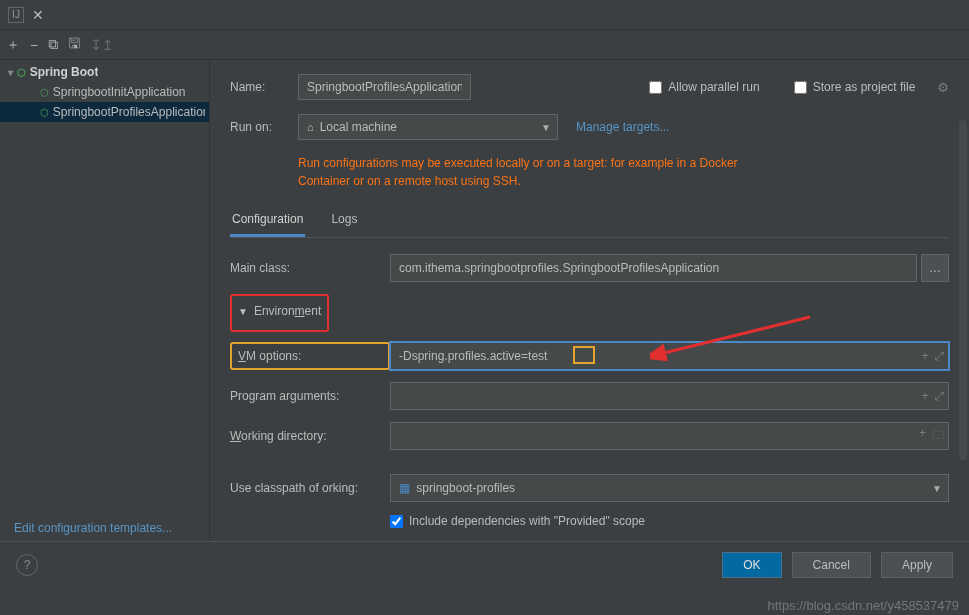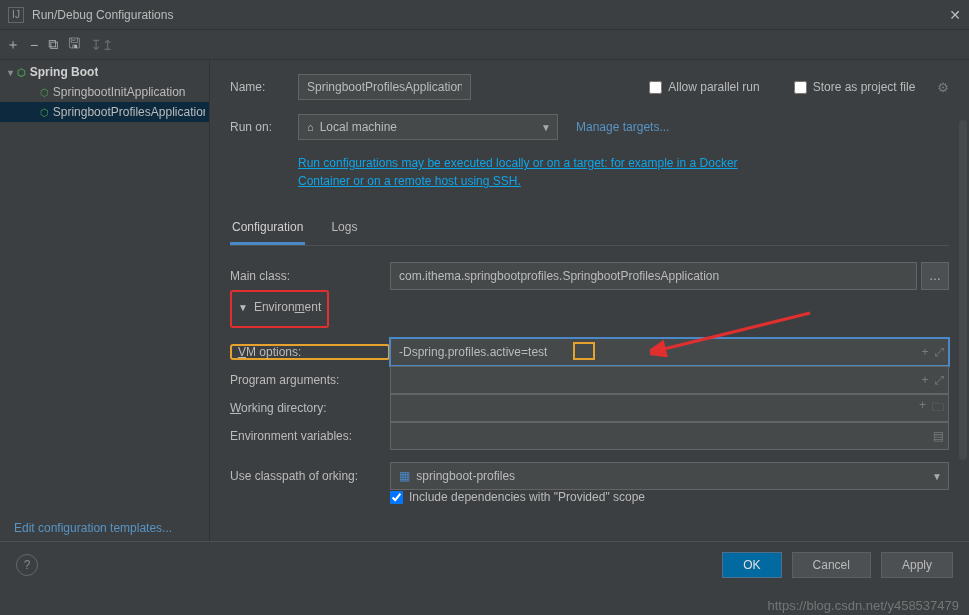--- a/index.html
+++ b/index.html
@@ -22,34 +22,34 @@
 .content { flex: 1; padding: 14px 20px 0 20px; overflow-y: auto; position: relative; }
 .row { display: flex; align-items: center; margin-bottom: 14px; gap: 18px; }
 .row .lbl { width: 50px; color: #bbbbbb; }
 .input { background: #45494a; border: 1px solid #646464; color: #bbbbbb; padding: 4px 8px; height: 26px; }
 .input.wide { flex: 1; max-width: 340px; }
 .combo { background: #45494a; border: 1px solid #646464; color: #bbbbbb; padding: 4px 8px; height: 26px; display: flex; align-items: center; gap: 6px; width: 260px; position: relative; }
 .combo .arrow { position: absolute; right: 6px; color: #aaa; font-size: 10px; }
 .link { color: #5894c4; cursor: pointer; }
 .chkrow { display: flex; align-items: center; gap: 6px; color: #bbbbbb; }
 .chkrow input[type=checkbox] { accent-color: #43494a; }
-.helptext { color: #0ea5e9; margin-left: 68px; line-height: 1.5; margin-bottom: 24px; max-width: 480px; text-decoration: underline; }
+.helptext { color: #f97316; margin-left: 68px; line-height: 1.5; margin-bottom: 16px; max-width: 480px; }
 .tabs { display: flex; gap: 24px; border-bottom: 1px solid #515151; margin-bottom: 16px; }
 .tab { padding: 6px 2px 8px 2px; color: #bbbbbb; cursor: pointer; }
 .tab.active { border-bottom: 3px solid #4a88c7; color: #d0d0d0; }
-.form-row { display: flex; align-items: center; margin-bottom: 0; }
+.form-row { display: flex; align-items: center; margin-bottom: 12px; }
 .form-row .flabel { width: 160px; color: #bbbbbb; }
 .form-row .finput { flex: 1; background: #45494a; border: 1px solid #646464; color: #bbbbbb; padding: 4px 8px; height: 28px; display: flex; align-items: center; position: relative; }
 .form-row .finput.focused { border: 1px solid #4a88c7; box-shadow: 0 0 0 1px #4a88c7; }
 .form-row .trail-btn { width: 28px; height: 28px; background: #4c5052; border: 1px solid #646464; margin-left: 4px; display: flex; align-items: center; justify-content: center; color: #bbb; cursor: pointer; }
 .inner-icons { position: absolute; right: 4px; display: flex; gap: 6px; color: #7a7a7a; }
 .section-header { display: flex; align-items: center; gap: 6px; color: #bbbbbb; margin: 6px 0 10px 0; cursor: pointer; }
 .section-header .sh-caret { font-size: 10px; }
 .highlight-red { border: 2px solid #e12f2f; padding: 2px 6px; display: inline-flex; align-items: center; border-radius: 3px; }
-.highlight-orange { border: 2px solid #e5a32e; padding: 0 2px; display: inline-flex; align-items: center; border-radius: 3px; width: 160px; height: 16px; }
+.highlight-orange { border: 2px solid #e5a32e; padding: 0 2px; display: inline-flex; align-items: center; border-radius: 3px; width: 160px; height: 28px; }
 .cursor-box { border: 2px solid #e5a32e; position: absolute; width: 22px; height: 18px; pointer-events: none; }
 .arrow-annot { position: absolute; pointer-events: none; }
 .checkbox-inline { display: flex; align-items: center; gap: 6px; margin-left: 160px; margin-bottom: 10px; }
 .bottom-bar { position: absolute; bottom: 28px; left: 0; right: 0; height: 46px; border-top: 1px solid #515151; display: flex; align-items: center; padding: 0 16px; background: #3c3f41; }
 .help-icon { width: 22px; height: 22px; border: 1px solid #666; border-radius: 50%; display: flex; align-items: center; justify-content: center; color: #888; cursor: pointer; }
 .btns { margin-left: auto; display: flex; gap: 10px; }
 .btn { padding: 5px 20px; background: #4c5052; border: 1px solid #5e6060; color: #bbbbbb; cursor: pointer; }
 .btn.primary { background: #0369a1; border-color: #4c708c; color: #e0e0e0; }
 .sidebar-bottom { position: absolute; bottom: 80px; left: 14px; margin-top: 38px; }
 .watermark { position: absolute; bottom: 2px; right: 10px; color: #a8a8a882; font-size: 13px; }
@@ -57,21 +57,20 @@
 .combo2 { flex: 1; background: #45494a; border: 1px solid #646464; color: #bbbbbb; padding: 4px 8px; height: 28px; display: flex; align-items: center; position: relative; }
 .combo2 .arrow { position: absolute; right: 6px; color: #aaa; font-size: 10px; }
 .scrollbar-v { position: absolute; right: 2px; top: 60px; width: 8px; height: 340px; background: #47494a; border-radius: 4px; }
 .home-icon { font-size: 11px; }
 </style>
 </head>
 <body>
 
 <div class="titlebar">
   <div class="logo">IJ</div>
-  <div class="title">Run/Debug Configurations</div>
   <div class="close">✕</div>
 </div>
 
 <div class="toolbar">
   <span class="tbtn">＋</span>
   <span class="tbtn">−</span>
   <span class="tbtn">⧉</span>
   <span class="tbtn">🖫</span>
   <span class="tbtn" style="color:#6a6a6a">↧↥</span>
 </div>
@@ -183,28 +182,20 @@
     <div class="form-row">
       <div class="flabel"><u>W</u>orking directory:</div>
       <div class="finput">
         <div class="inner-icons">
           <span>+</span>
           <span>🗀</span>
         </div>
       </div>
     </div>
 
-    <div class="form-row">
-      <div class="flabel">Environment variables:</div>
-      <div class="finput">
-        <div class="inner-icons">
-          <span>▤</span>
-        </div>
-      </div>
-    </div>
 
     <div style="height:12px"></div>
 
     <div class="form-row">
       <div class="flabel">Use classpath of orking:</div>
       <div class="combo2">
         <span style="color:#4a88c7;margin-right:6px">▦</span>
         <span>springboot-profiles</span>
         <span class="arrow">▼</span>
       </div>

